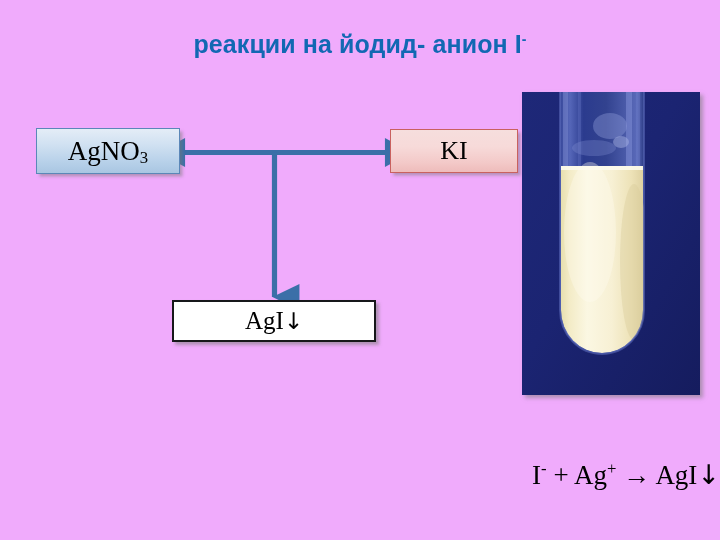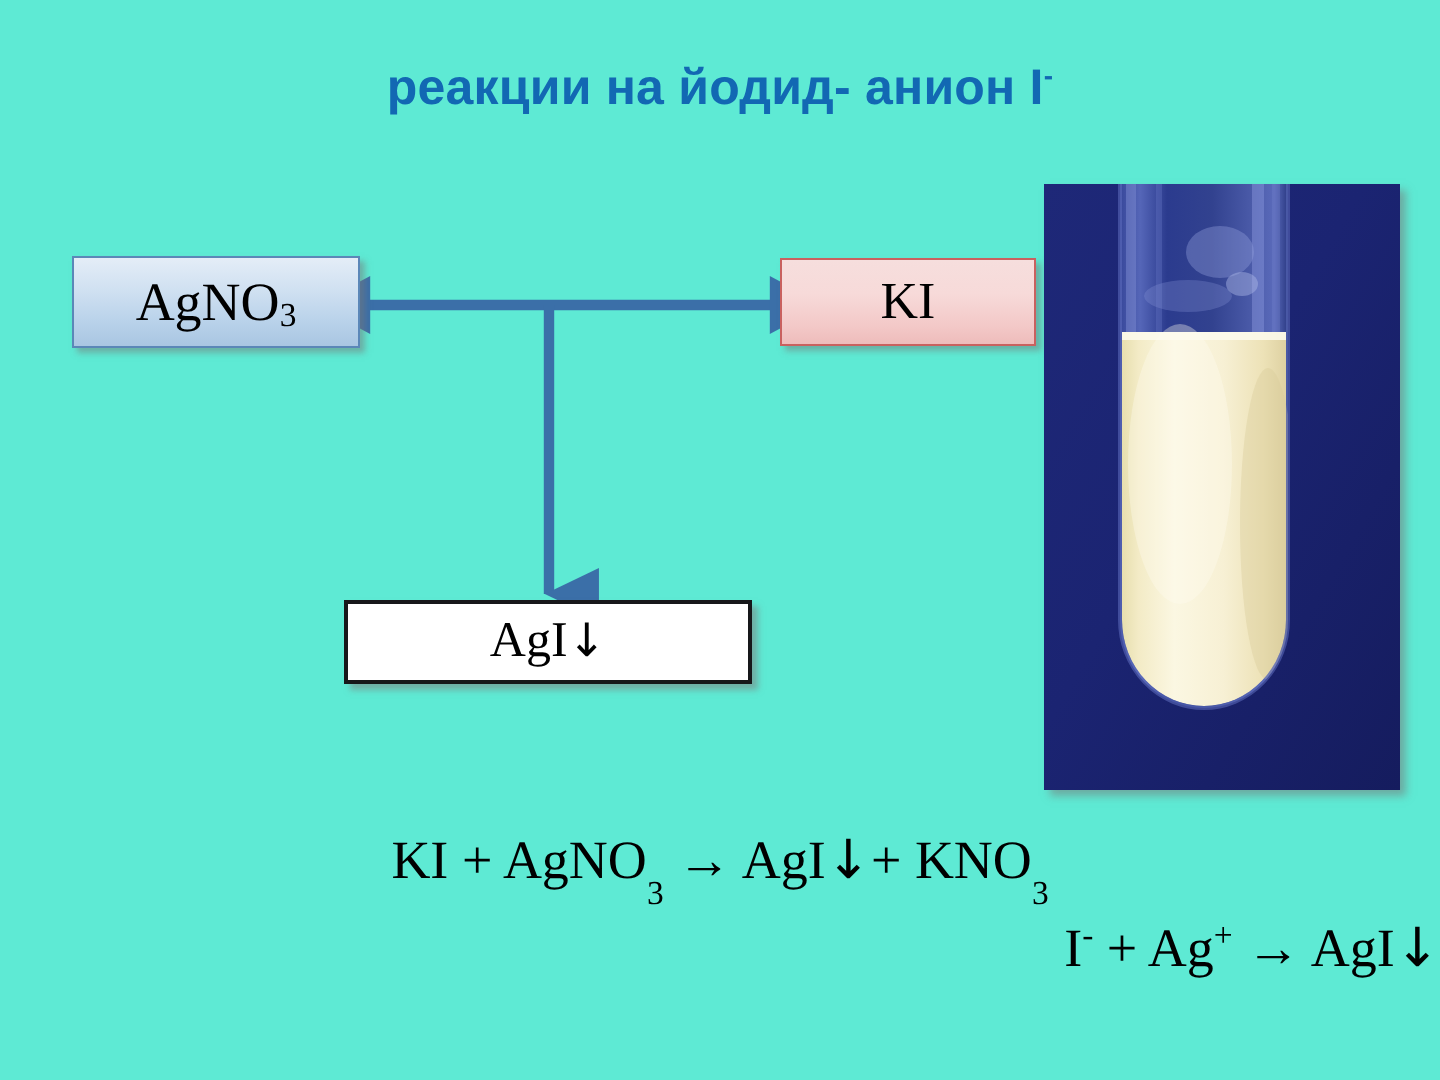--- a/index.html
+++ b/index.html
@@ -4,21 +4,21 @@
 <style>
   html, body {
     margin: 0;
     padding: 0;
     background: #ffffff;
   }
   #page {
     position: relative;
     width: 720px;
     height: 540px;
-    background: #5eead4;
+    background: #f0abfc;
     overflow: hidden;
     font-family: "Liberation Serif", serif;
   }
 
   
   #title {
     position: absolute;
     left: 0;
     top: 30px;
     width: 720px;
@@ -231,17 +231,16 @@
         <rect x="114" y="0" width="4" height="74" fill="#6E7CC8" opacity="0.40"></rect>
         <ellipse cx="88" cy="34" rx="17" ry="13" fill="#93A0DC" opacity="0.38"></ellipse>
         <ellipse cx="72" cy="56" rx="22" ry="8" fill="#8795D6" opacity="0.30"></ellipse>
         <ellipse cx="99" cy="50" rx="8" ry="6" fill="#AEB8E6" opacity="0.45"></ellipse>
       </g>
 
       <path d="M38,0 L38,218 A42,44 0 0 0 122,218 L122,0" fill="none" stroke="#5F6EBD" stroke-width="2" opacity="0.55"></path>
     </svg>
   </div>
 
-  <div class="equation" id="eq-molecular"><span>KI</span><span> + </span><span>AgNO</span><span class="sub">3</span><span> → </span><span>AgI</span><span class="arrow-dn">↓</span><span>+ </span><span>KNO</span><span class="sub">3</span></div>
 
   <div class="equation" id="eq-ionic"><span>I</span><span class="sup">-</span><span> + </span><span>Ag</span><span class="sup">+</span><span> → </span><span>AgI</span><span class="arrow-dn">↓</span></div>
 
 </div>
 
 </body></html>

